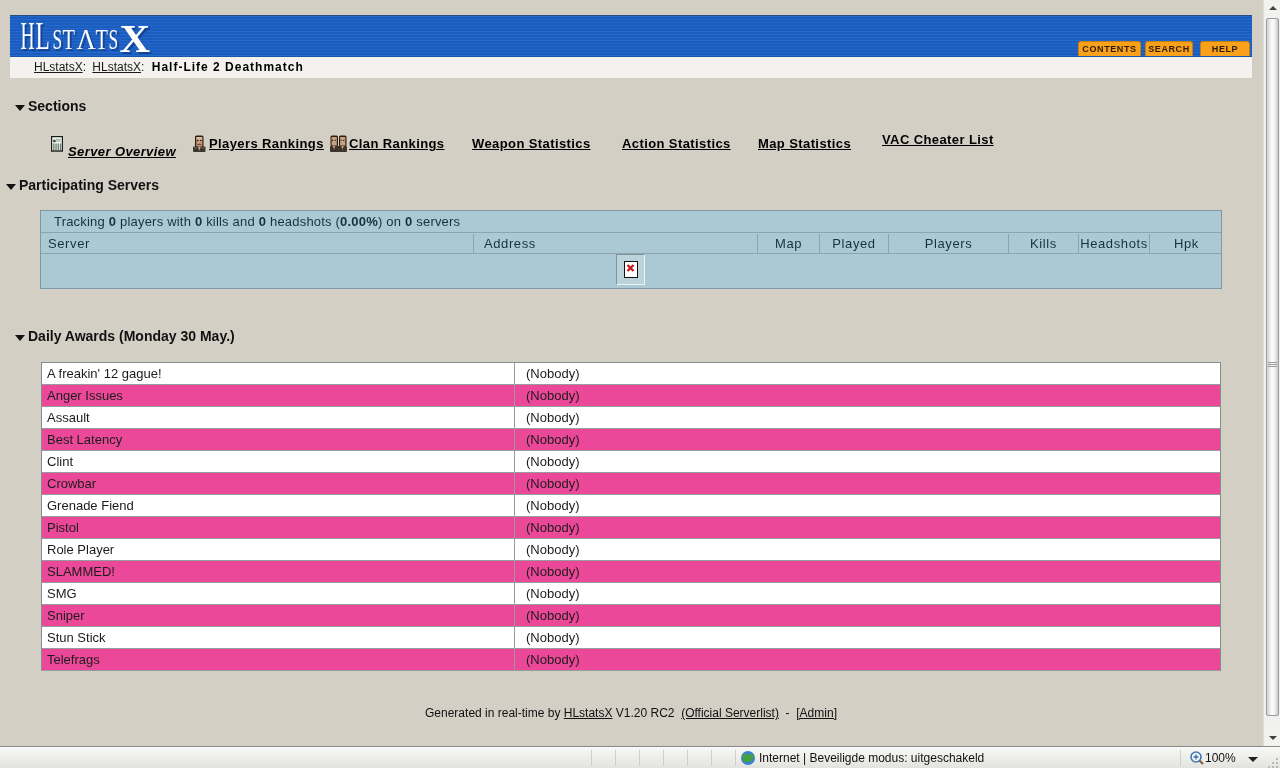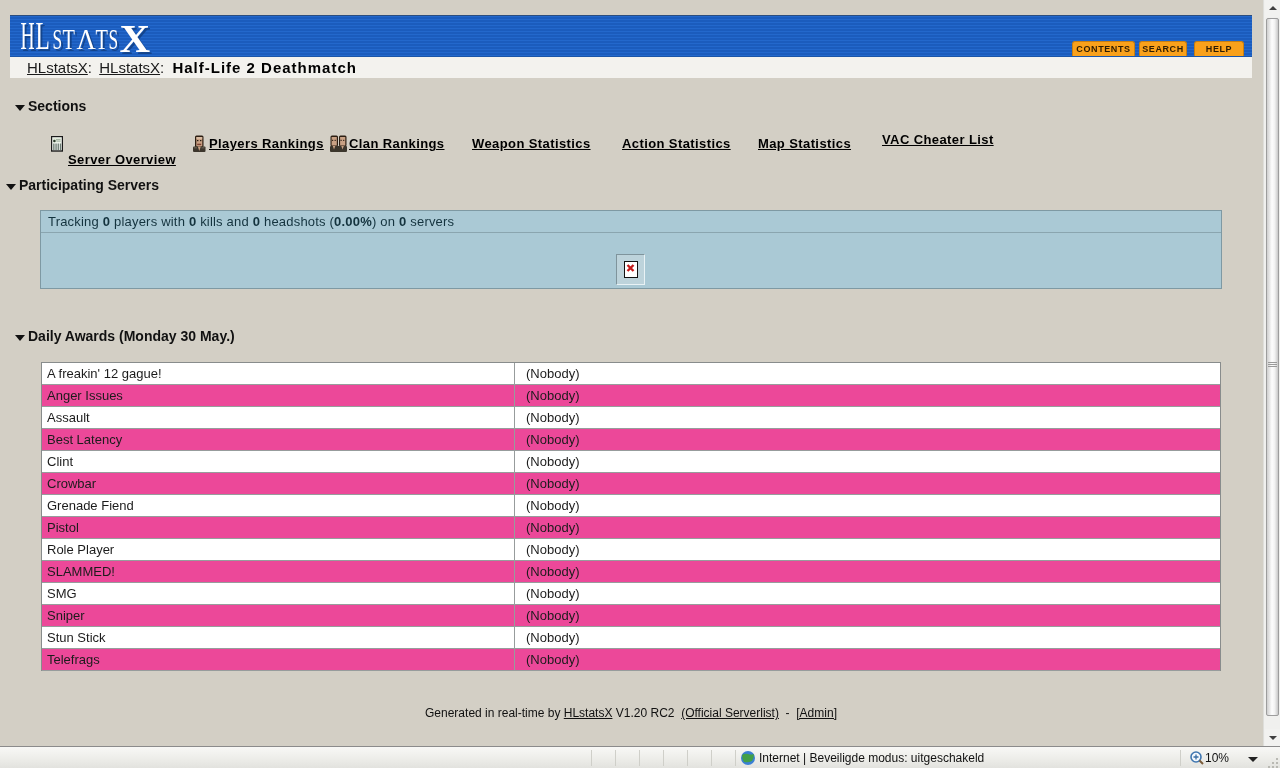--- a/index.html
+++ b/index.html
@@ -5,38 +5,38 @@
   * { margin:0; padding:0; box-sizing:border-box; }
   html,body { width:1280px; height:768px; overflow:hidden; }
   body { background:#d3cfc5; font-family:"Liberation Sans", sans-serif; position:relative; }
   .abs { position:absolute; }
 
   
   #header { left:10px; top:15px; width:1242px; height:42px;
     background: repeating-linear-gradient(180deg, #2368cc 0px, #2368cc 1.5px, #1b5cbd 1.5px, #1b5cbd 3px);
     border-top:1px solid #2b4d7e; border-bottom:1px solid #1a55a8;
   }
-  .navbtns { position:absolute; right:8px; bottom:0; }
+  .navbtns { position:absolute; right:2px; bottom:0; }
   .navbtn { display:inline-block; vertical-align:bottom; height:15px; background:#f9a11b; border:1px solid #c87f10; border-bottom:none; border-radius:3px 3px 0 0; color:#2e1c00; font-size:9px; font-weight:bold; text-align:center; line-height:14px; letter-spacing:0.6px; }
 
   
-  #crumb { left:10px; top:57px; width:1242px; height:21px; background:#f3f2ee; font-size:15px; color:#1a1a1a; line-height:21px; padding-left:17px; }
+  #crumb { left:10px; top:57px; width:1242px; height:21px; background:#f3f2ee; font-size:12px; color:#1a1a1a; line-height:21px; padding-left:24px; }
   #crumb a { color:#1a1a1a; text-decoration:underline; }
   #crumb b { color:#000; }
 
   
   .tri { display:inline-block; width:0; height:0; border-left:5px solid transparent; border-right:5px solid transparent; border-top:6px solid #111; margin-right:3px; }
   .hdg { font-size:14px; font-weight:bold; color:#111; letter-spacing:0px; }
 
   
   .slink { position:absolute; font-size:13px; font-weight:bold; color:#000; text-decoration:underline; letter-spacing:0.4px; white-space:nowrap; }
 
   
   #t1 { left:40px; top:210px; width:1182px; height:79px; background:#aac9d5; border:1px solid #7e99a3; font-size:13px; color:#14333e; }
-  #t1 .r1 { position:absolute; left:0; top:0; width:100%; height:22px; border-bottom:1px solid #8aa5af; line-height:22px; padding-left:7px; letter-spacing:0.2px; }
+  #t1 .r1 { position:absolute; left:0; top:0; width:100%; height:22px; border-bottom:1px solid #8aa5af; line-height:22px; padding-left:13px; letter-spacing:0.2px; }
   #t1 .r2 { position:absolute; left:0; top:23px; width:100%; height:20px; border-bottom:1px solid #8aa5af; line-height:20px; letter-spacing:0.6px; }
   #t1 .r2 .c { position:absolute; top:0; height:20px; border-left:1px solid #8aa5af; text-align:center; }
   #t1 .r3 { position:absolute; left:0; top:44px; width:100%; height:32px; }
 
   
   #brok { left:575px; top:-1px; width:29px; height:31px; background:#bdd3db; border-top:1px solid #7f949c; border-left:1px solid #7f949c; border-right:1px solid #e9f2f5; border-bottom:1px solid #e9f2f5; }
   #brok .page { position:absolute; left:7px; top:6px; width:14px; height:17px; background:#fff; border:1px solid #111; }
 
   
   #t2 { left:41px; top:362px; width:1180px; border:1px solid #888c8c; border-bottom:none; font-size:13px; color:#1c1c1c; background:#fff; }
@@ -133,21 +133,21 @@
     <rect x="2" y="2" width="8" height="4.5" fill="#e2ecdc"></rect>
     <circle cx="3.4" cy="5" r="1.3" fill="#2a3a2a"></circle>
     <rect x="5" y="3.2" width="4.5" height="1.2" fill="#9aa89a"></rect>
     <rect x="5.5" y="5" width="4" height="1" fill="#b8c4b8"></rect>
     <rect x="2.2" y="7.5" width="1.3" height="6.5" fill="#6a7a72"></rect>
     <rect x="4.4" y="7.5" width="1.3" height="6.5" fill="#6a7a72"></rect>
     <rect x="6.6" y="7.5" width="1.3" height="6.5" fill="#6a7a72"></rect>
     <rect x="8.8" y="7.5" width="1.3" height="6.5" fill="#6a7a72"></rect>
   </svg>
 </div>
-<a class="slink" style="left:68px; top:152px;">Server Overview</a>
+<a class="slink" style="left:68px; top:144px;font-style:italic;">Server Overview</a>
 
 <div class="abs" style="left:192px; top:135px;">
   <svg width="14" height="17" viewBox="0 0 14 17">
     <rect x="3" y="0.5" width="8.5" height="12" rx="1.5" fill="#2c1e12"></rect>
     <rect x="4.3" y="2" width="6" height="9.5" fill="#c9a184"></rect>
     <rect x="4.3" y="2.5" width="6" height="1" fill="#e8d4bc"></rect>
     <rect x="5" y="5" width="1.4" height="1.2" fill="#241a10"></rect>
     <rect x="8" y="5" width="1.4" height="1.2" fill="#241a10"></rect>
     <rect x="5.2" y="8.7" width="4" height="1.4" fill="#7a4030"></rect>
     <rect x="1" y="11.5" width="12.5" height="5.5" rx="1" fill="#3c362c"></rect>
@@ -177,20 +177,30 @@
 
 <a class="slink" style="left:472px; top:136px;">Weapon Statistics</a>
 <a class="slink" style="left:622px; top:136px;">Action Statistics</a>
 <a class="slink" style="left:758px; top:136px;">Map Statistics</a>
 <a class="slink" style="left:882px; top:132px;">VAC Cheater List</a>
 
 <div class="abs" style="left:6px; top:176px;"><span class="tri"></span><span class="hdg">Participating Servers</span></div>
 
 <div id="t1" class="abs">
   <div class="r1">Tracking <b>0</b> players with <b>0</b> kills and <b>0</b> headshots (<b>0.00%</b>) on <b>0</b> servers</div>
+  <div class="r2">
+    <div style="position:absolute; left:7px; top:0;">Server</div>
+    <div class="c" style="left:432px; width:284px; text-align:left; padding-left:10px;">Address</div>
+    <div class="c" style="left:716px; width:62px;">Map</div>
+    <div class="c" style="left:778px; width:69px;">Played</div>
+    <div class="c" style="left:847px; width:120px;">Players</div>
+    <div class="c" style="left:967px; width:70px;">Kills</div>
+    <div class="c" style="left:1037px; width:71px;">Headshots</div>
+    <div class="c" style="left:1108px; width:74px;">Hpk</div>
+  </div>
   <div class="r3">
     <div id="brok" class="abs">
       <div class="page"><svg width="12" height="15">
             <path d="M2.5 3 L8.5 9 M8.5 3 L2.5 9" stroke="#c41c1c" stroke-width="2.4"></path>
           </svg></div>
     </div>
   </div>
 </div>
 
 <div class="abs" style="left:15px; top:327px;"><span class="tri"></span><span class="hdg">Daily Awards (Monday 30 May.)</span></div>
@@ -287,21 +297,21 @@
   <svg class="abs" style="left:740px; top:3px;" width="16" height="16" viewBox="0 0 16 16">
     <circle cx="8" cy="8" r="7" fill="#3a7fd5"></circle>
     <path d="M2 5 Q5 3 8 4 Q11 5 14 4 Q14 8 12 11 Q8 13 4 12 Q2 9 2 5" fill="#43a047"></path>
   </svg>
   <div class="txt">Internet | Beveiligde modus: uitgeschakeld</div>
   <svg class="abs" style="left:1189px; top:3px;" width="16" height="16" viewBox="0 0 16 16">
     <circle cx="7" cy="7" r="5" fill="#f4f8fc" stroke="#3f76b0" stroke-width="1.6"></circle>
     <path d="M7 4.5 V9.5 M4.5 7 H9.5" stroke="#3a6ea5" stroke-width="1.3"></path>
     <path d="M10.5 10.5 L14 14" stroke="#7a5c3a" stroke-width="2"></path>
   </svg>
-  <div class="zoom">10%</div>
+  <div class="zoom">100%</div>
   <svg class="abs" style="left:1246px; top:8px;" width="14" height="8">
       <path d="M2 2 L12 2 L7 7 Z" fill="#222"></path>
     </svg>
   <svg class="abs" style="left:1268px; top:11px;" width="12" height="11">
     <rect x="8" y="0" width="2" height="2" fill="#b9b9b3"></rect>
     <rect x="8" y="4" width="2" height="2" fill="#b9b9b3"></rect>
     <rect x="4" y="4" width="2" height="2" fill="#b9b9b3"></rect>
     <rect x="8" y="8" width="2" height="2" fill="#b9b9b3"></rect>
     <rect x="4" y="8" width="2" height="2" fill="#b9b9b3"></rect>
     <rect x="0" y="8" width="2" height="2" fill="#b9b9b3"></rect>

